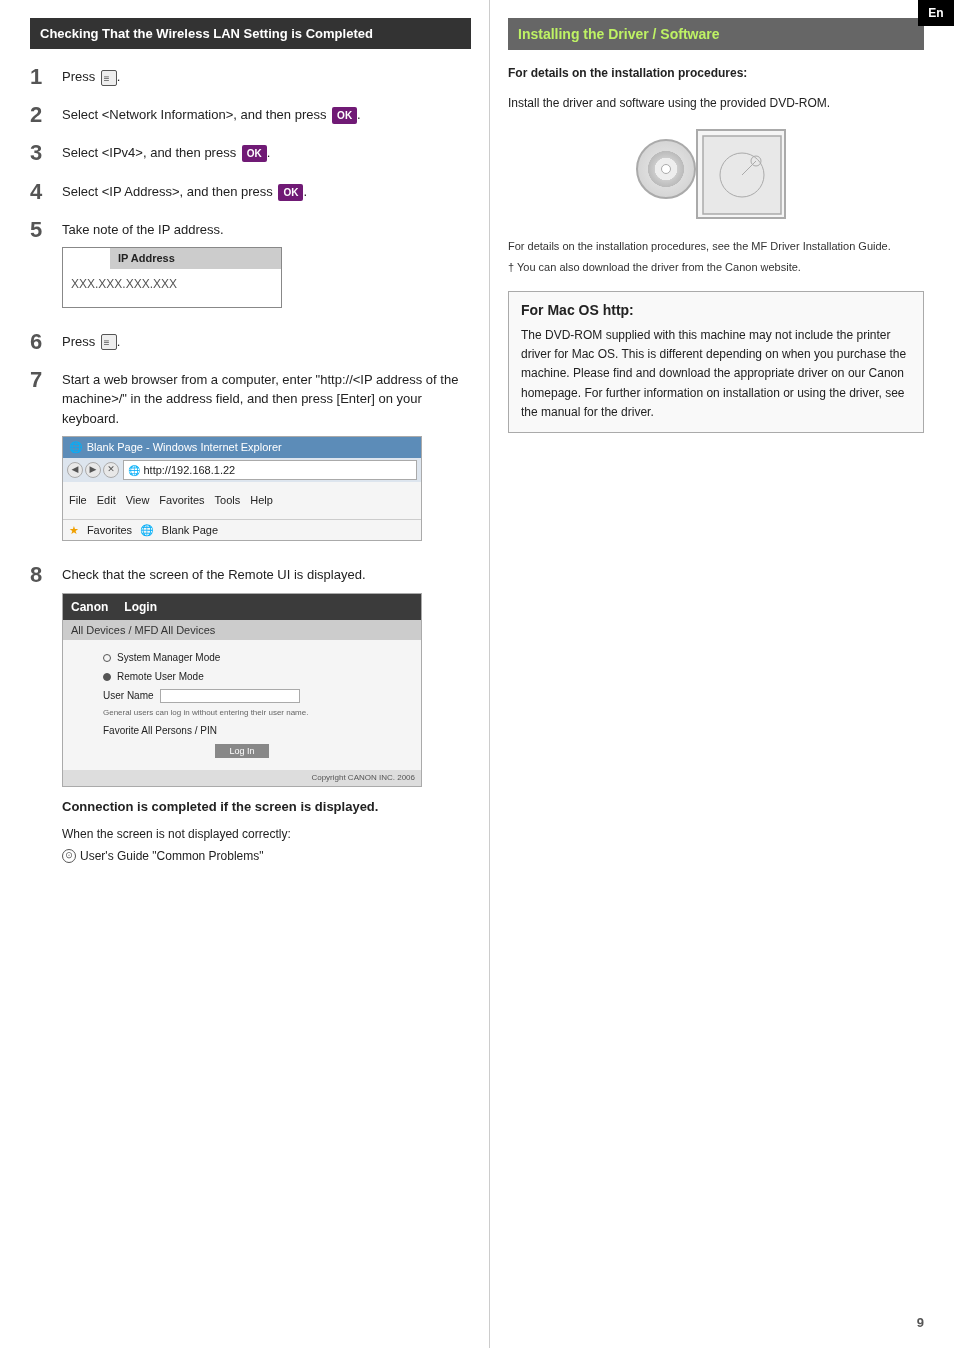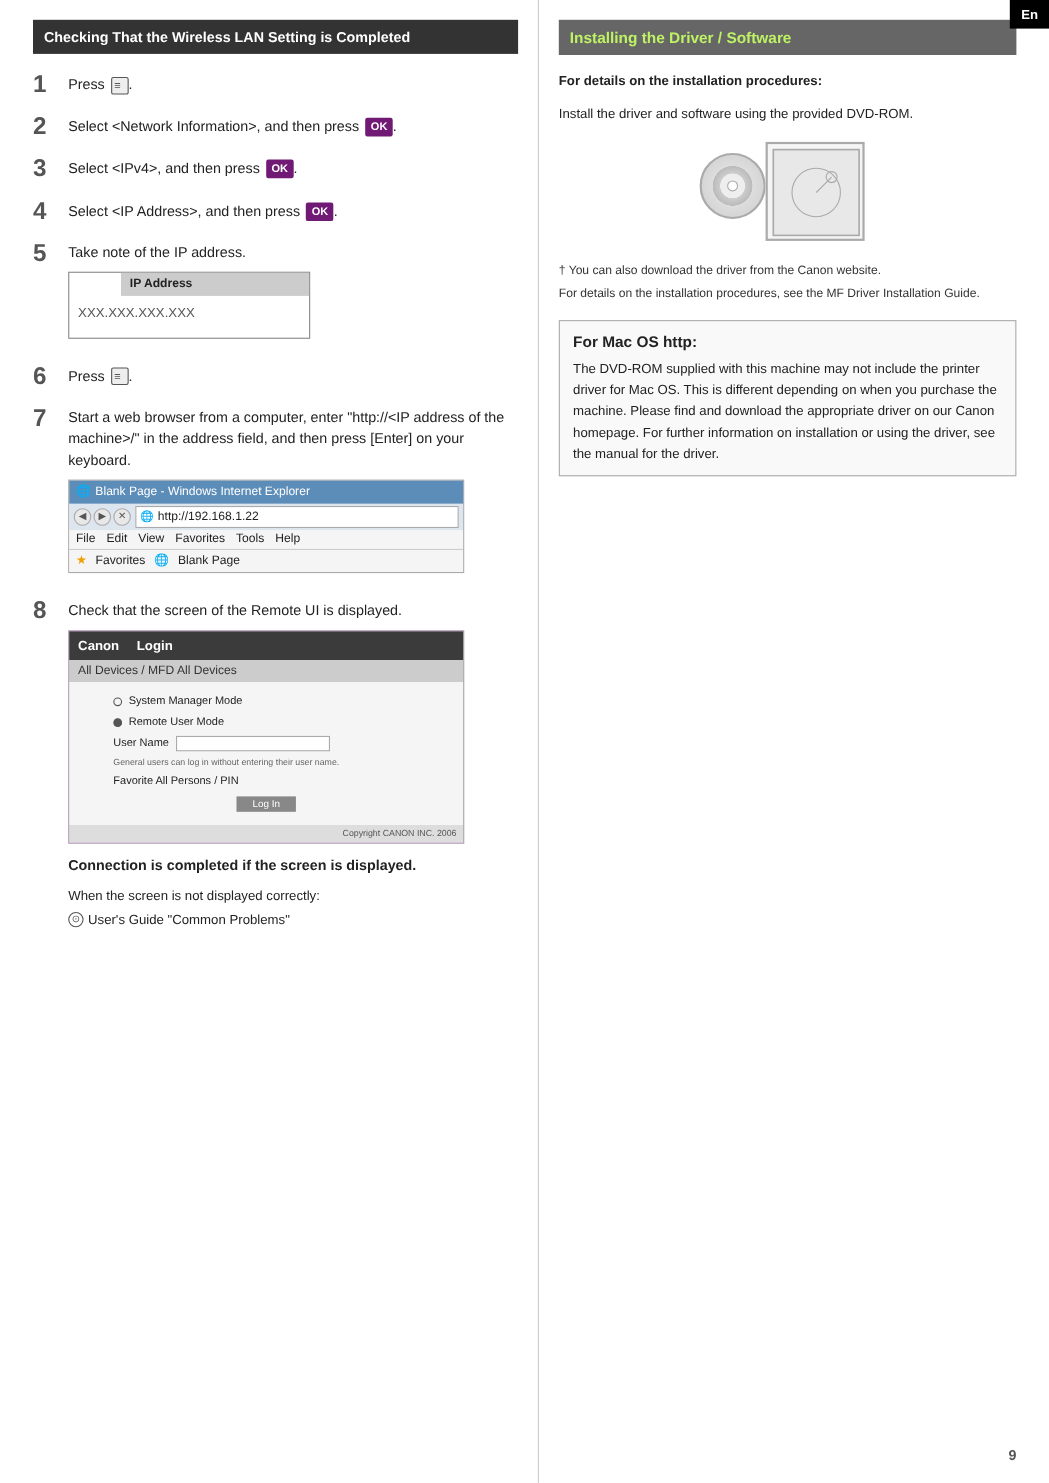--- a/index.html
+++ b/index.html
@@ -168,21 +168,21 @@
       display: flex;
       align-items: center;
     }
     .browser-addr-icon {
       margin-right: 3px;
       color: #5c8cb8;
       font-size: 10px;
     }
     .browser-menu-bar {
       background: #f5f5f5;
-      padding: 0 6px;
+      padding: 10px 6px;
       font-size: 11px;
       display: flex;
       gap: 10px;
       border-bottom: 1px solid #ccc;
     }
     .browser-fav-bar {
       background: #f5f5f5;
       padding: 2px 6px;
       font-size: 11px;
       display: flex;
@@ -190,21 +190,21 @@
       gap: 8px;
     }
     .fav-star {
       color: #f0a000;
     }
     
     .remoteui-mock {
       border: 1px solid #aaa;
       width: 360px;
       margin: 8px 0;
-      background: #f0abfc;
+      background: #14b8a6;
       font-size: 10px;
     }
     .remoteui-header {
       background: #3b3b3b;
       color: #fff;
       padding: 4px 8px;
       font-size: 12px;
       font-weight: bold;
       display: flex;
       gap: 16px;
@@ -548,22 +548,22 @@
       <div class="dvd-box">
         <svg width="88" height="88" viewBox="0 0 88 88">
           <rect x="5" y="5" width="78" height="78" fill="#e8e8e8" stroke="#aaa" stroke-width="1.5"></rect>
           <circle cx="44" cy="44" r="22" fill="none" stroke="#aaa" stroke-width="1"></circle>
           <circle cx="58" cy="30" r="5" fill="none" stroke="#aaa" stroke-width="1"></circle>
           <line x1="58" y1="30" x2="44" y2="44" stroke="#aaa" stroke-width="1"></line>
         </svg>
       </div>
     </div>
 
+    <div class="dagger-note">For details on the installation procedures, see the MF Driver Installation Guide.</div>
     <div class="dagger-note">† You can also download the driver from the Canon website.</div>
-    <div class="dagger-note">For details on the installation procedures, see the MF Driver Installation Guide.</div>
 
     <div class="macos-box">
       <div class="macos-title">For Mac OS http:</div>
       <div class="macos-text">The DVD-ROM supplied with this machine may not include the printer driver for Mac OS. This is different depending on when you purchase the machine. Please find and download the appropriate driver on our Canon homepage. For further information on installation or using the driver, see the manual for the driver.</div>
     </div>
 
   </div>
 
   <div class="page-number">9</div>
 

